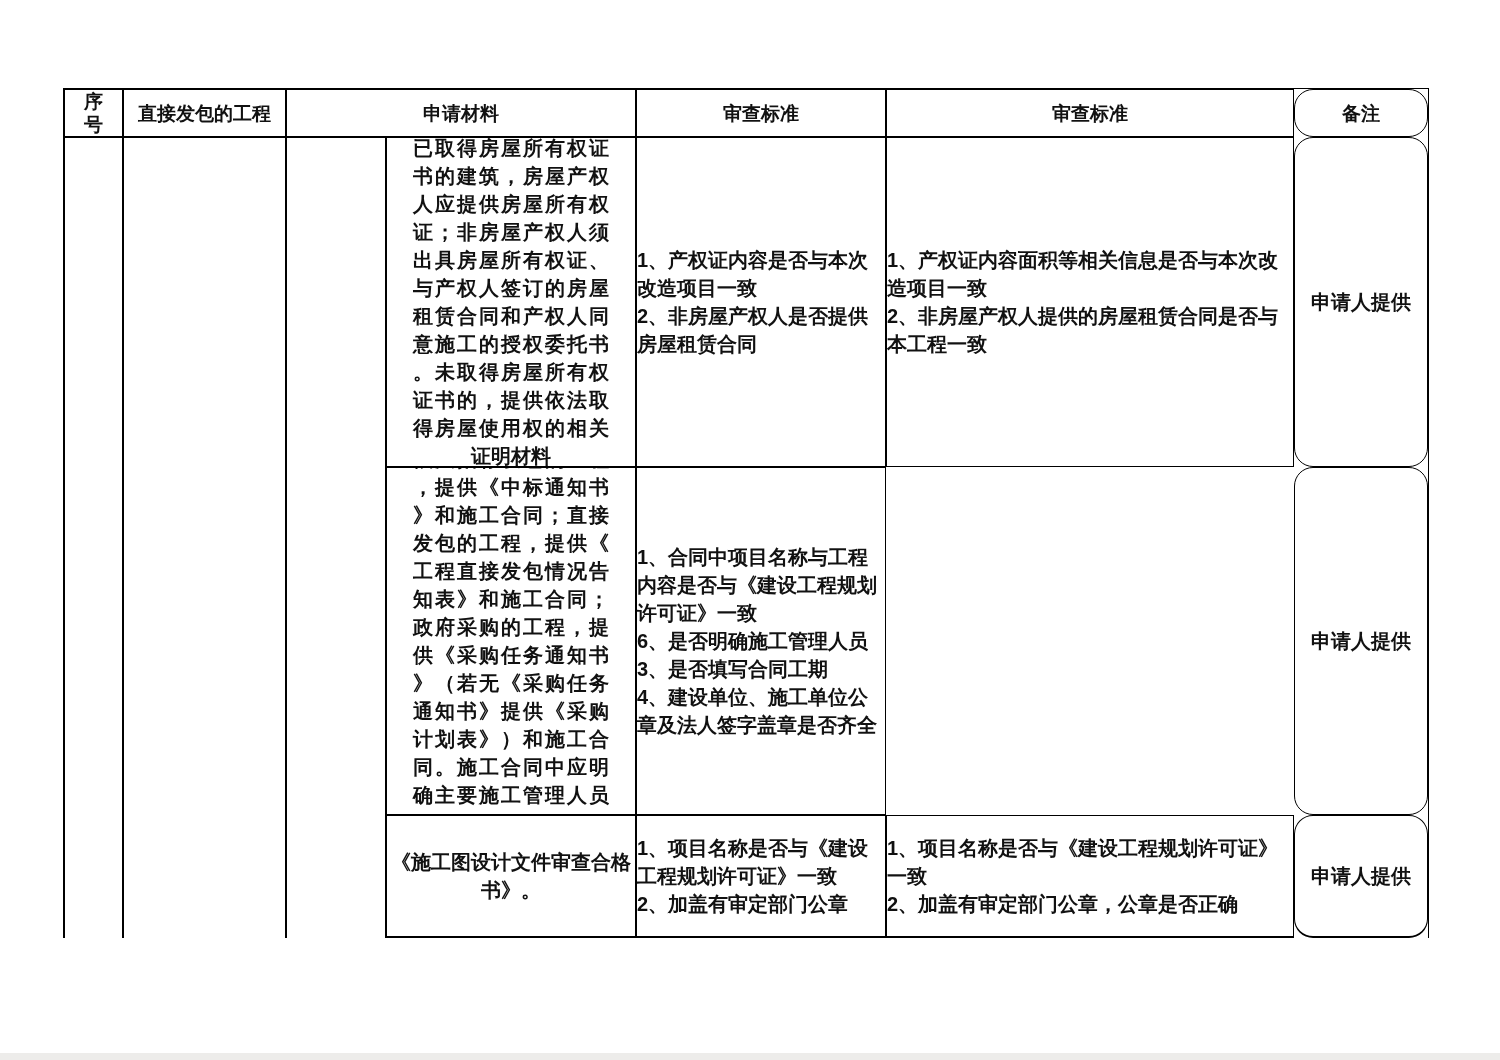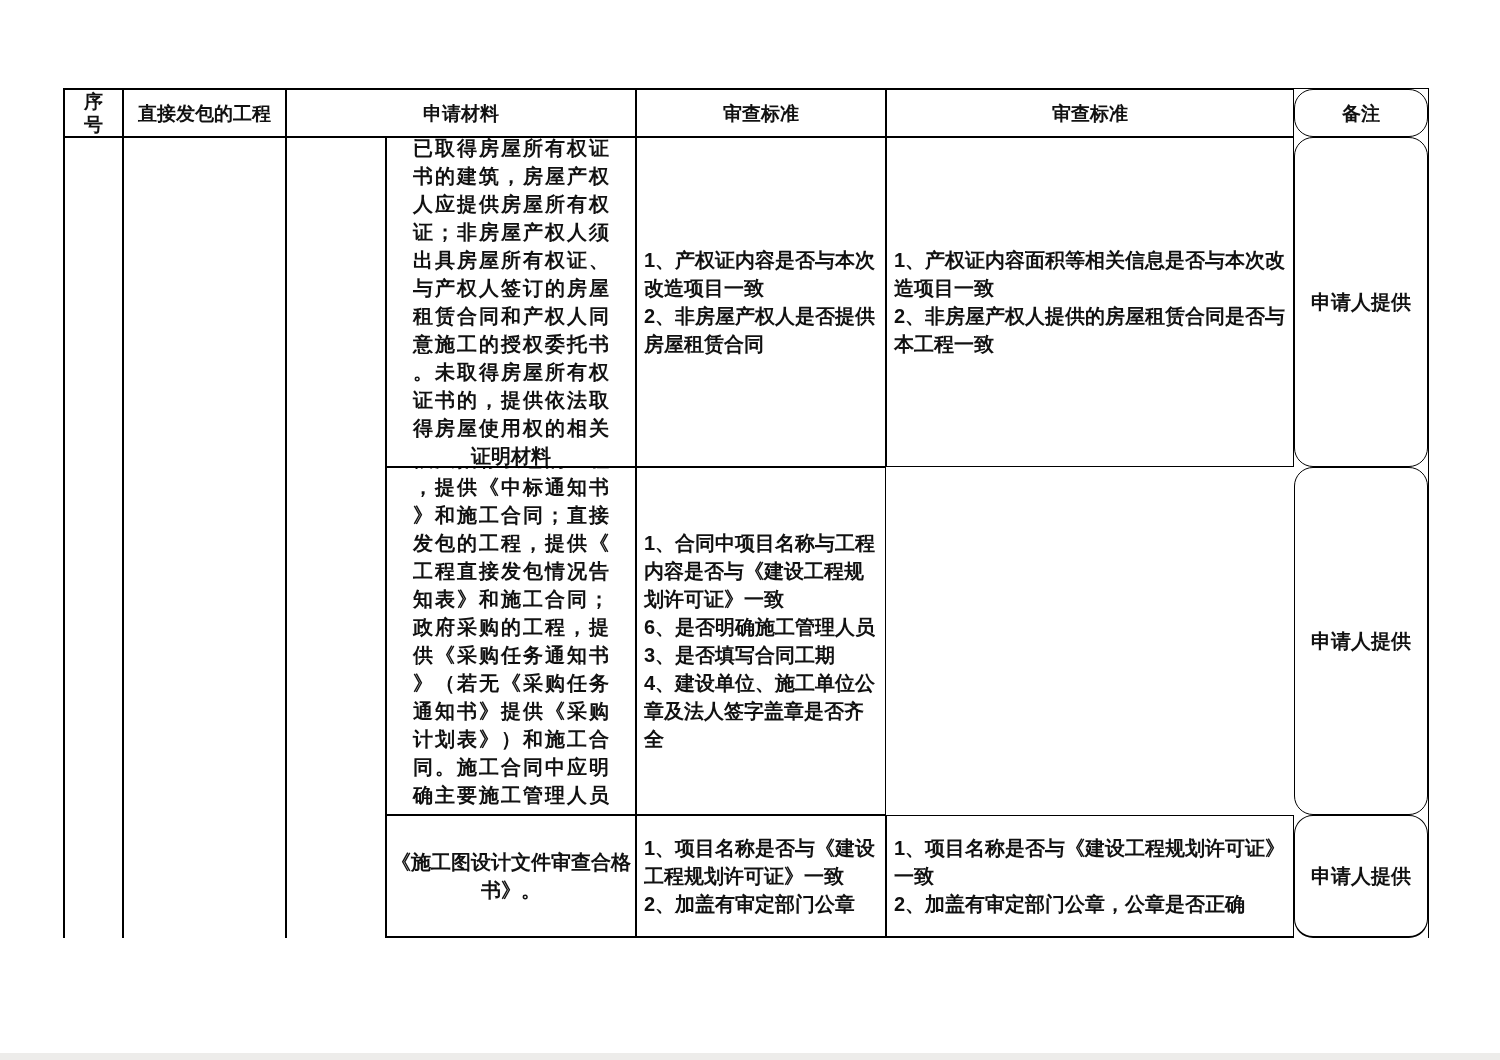--- a/index.html
+++ b/index.html
@@ -28,21 +28,21 @@
   .c4{grid-column:4;} .c5{grid-column:5;} .c6{grid-column:6;} .c7{grid-column:7;border-radius:19px;}
   .r1{grid-row:1;} .r2{grid-row:2;} .r3{grid-row:3;} .r4{grid-row:4;}
   .cail-span{grid-column:3 / span 2;}
   .body-span{grid-row:2 / span 3;border-bottom:none;}
   .para{padding:4px 26px;}
   .para .txt{
     text-align:justify;text-align-last:center;
     word-break:break-all;line-break:anywhere;
     width:100%;
   }
-  .list{padding:4px 7px;}
+  .list{padding:4px 0;}
   .list .txt{white-space:pre-line;text-align:left;width:100%;}
   .center .txt{text-align:center;width:100%;}
   .thickb{border-bottom-width:2px;}
   .bottom-edge{
     position:absolute;left:0;bottom:0;width:1500px;height:7px;
     background:#edecea;
   }
 </style>
 </head>
 <body>

